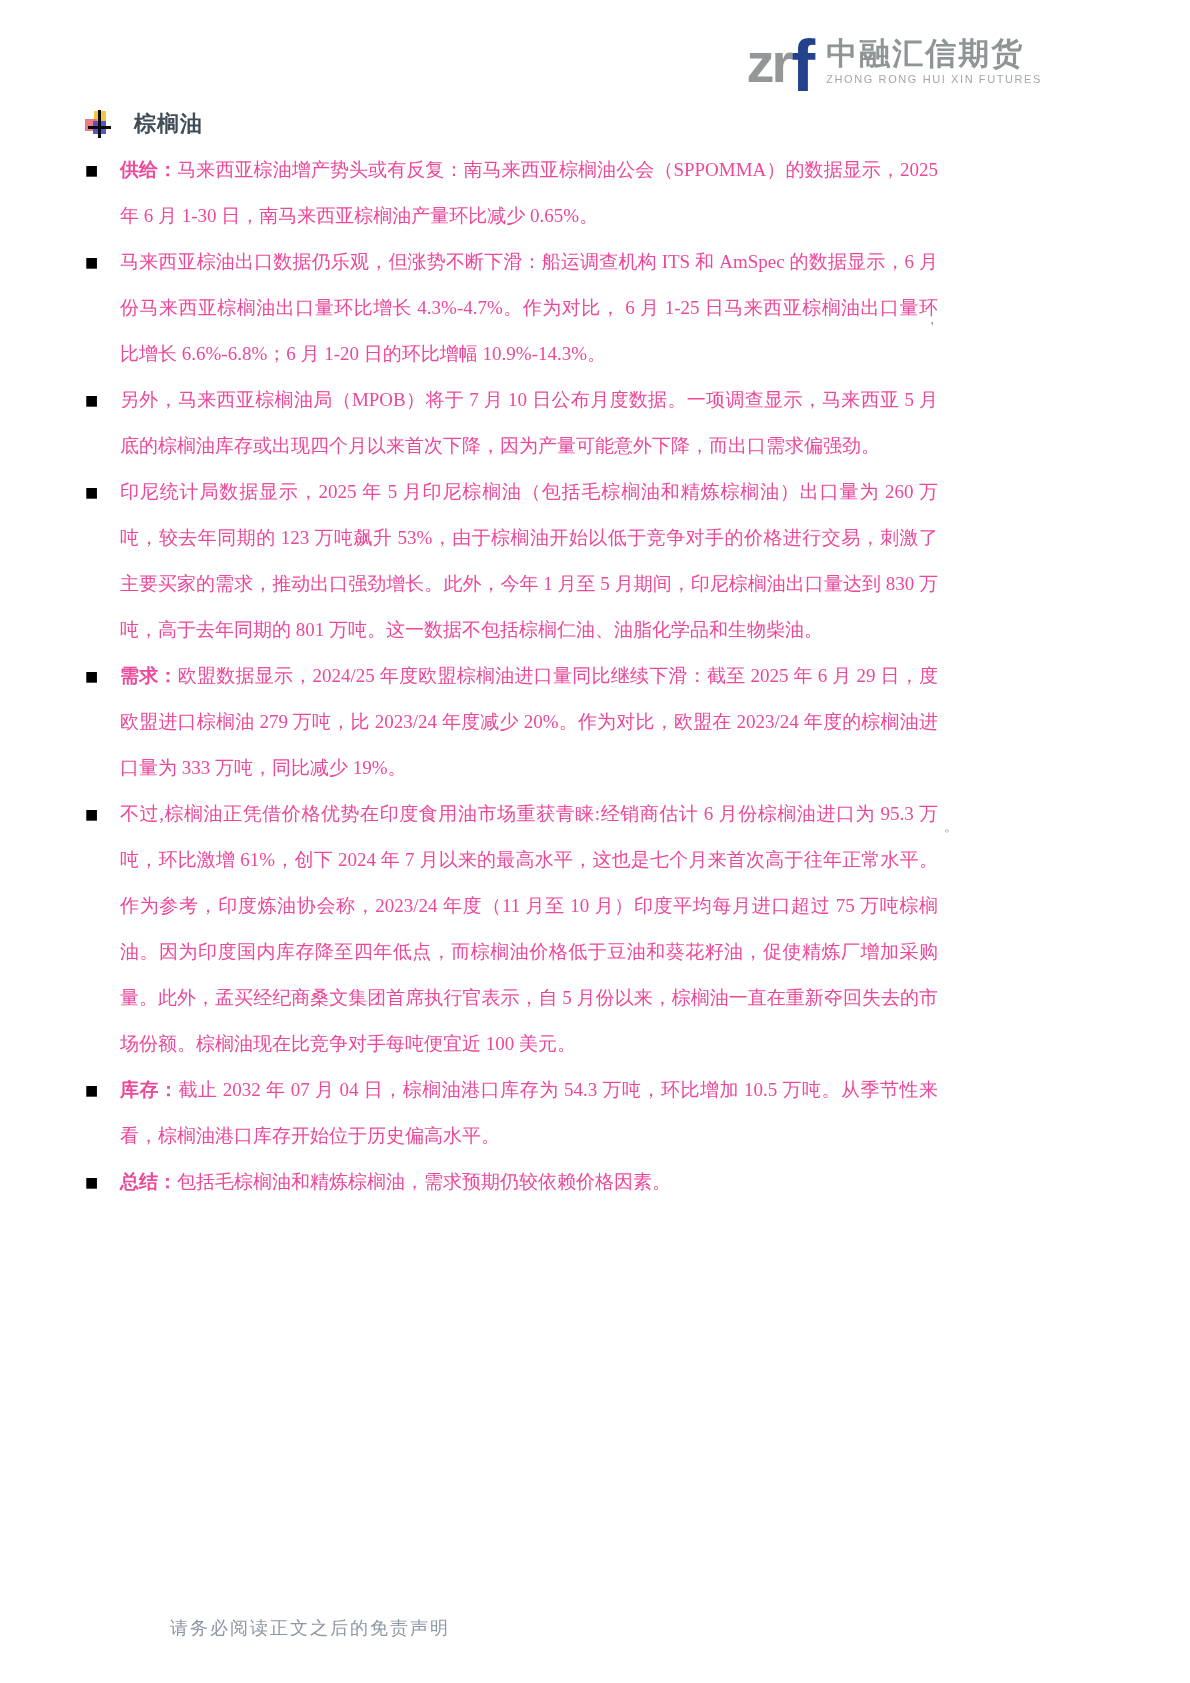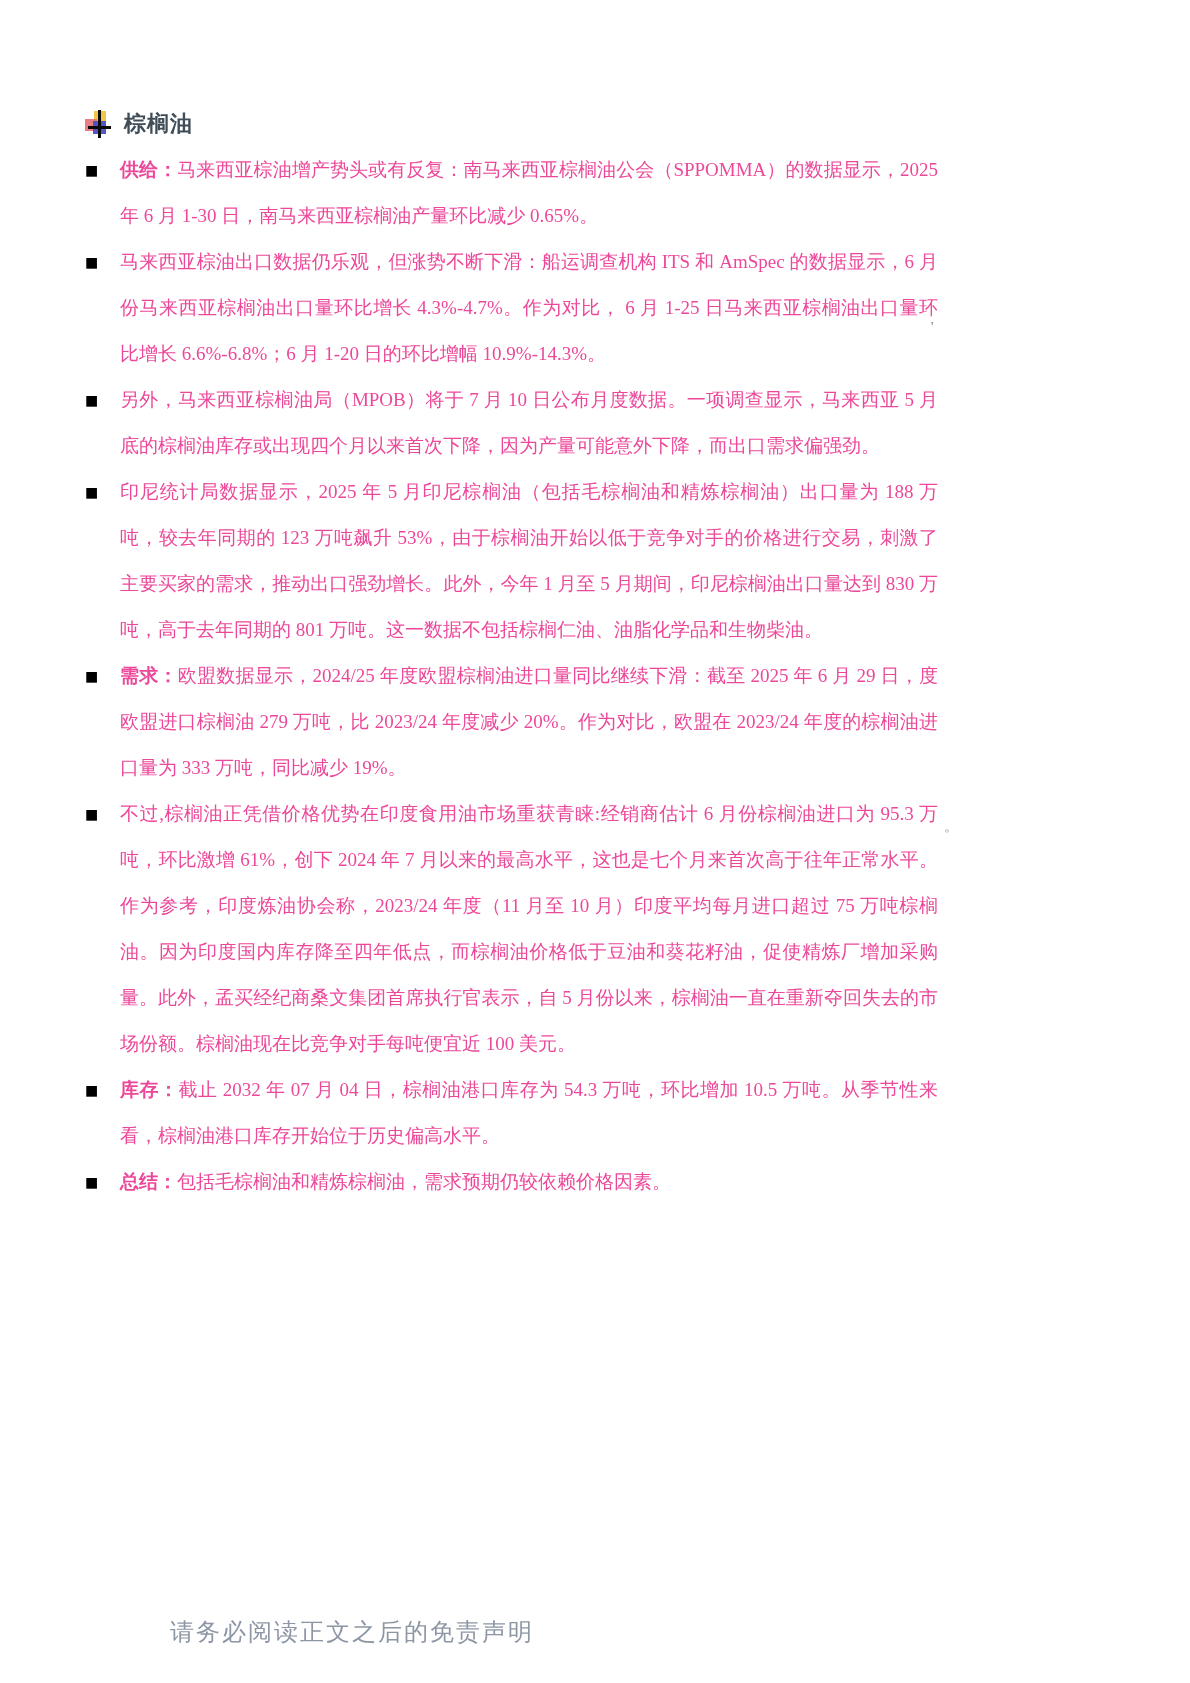--- a/index.html
+++ b/index.html
@@ -32,21 +32,21 @@
   .logo-en{
     font-family:"Liberation Sans","DejaVu Sans",sans-serif;
     font-size:11px; color:#a2a7aa; letter-spacing:1.6px; margin-top:2px;
   }
 
   
   .content{position:absolute; left:85px; top:103px; width:853px;}
 
   .section-header{display:flex; align-items:center; gap:13px; margin:6px 0 8px 0;}
   .section-title{
-    font-size:22px; font-weight:bold; color:#3f4d58; letter-spacing:1px;
+    font-size:22px; font-weight:bold; color:#3f4d58; letter-spacing:1px;margin-left:10px;
   }
 
   
   .sec-icon{position:relative; width:26px; height:28px; flex:0 0 26px;}
   .sec-icon .sq{position:absolute;}
   .sec-icon .sq-yellow{left:9px; top:1px; width:12px; height:11px; background:#f0c33c; opacity:.95;}
   .sec-icon .sq-red{left:0px; top:9px; width:12px; height:12px; background:#e46a6d; opacity:.85;}
   .sec-icon .sq-blue{left:8px; top:11px; width:13px; height:13px; background:#4a4fc1; opacity:.95;}
   .sec-icon .bar-v{position:absolute; left:13px; top:0; width:3px; height:28px; background:#0a0a0a;}
   .sec-icon .bar-h{position:absolute; left:3px; top:16px; width:23px; height:3px; background:#0a0a0a;}
@@ -63,32 +63,44 @@
   .bullet .btext b{font-weight:bold;}
 
   .para{
     font-size:19px; line-height:46px; text-align:justify; color:#161616;
     text-indent:2em; margin:2px 0 6px 0;
   }
 
   
   .footer{
     position:absolute; left:170px; top:1616px;
-    font-size:24px; color:#8d96a4; letter-spacing:2px;
+    font-size:18px; color:#8d96a4; letter-spacing:2px;
   }
 
   
   .stray-1{position:absolute; left:931px; top:318px; font-size:13px; color:#666;}
   .stray-2{position:absolute; left:944px; top:818px; font-size:14px; color:#888;}
 </style>
 </head>
 <body>
 
 <div class="page">
 
+  <div class="header">
+    <div class="logo">
+      <div class="logo-zrf">
+        <span class="zr">zr</span>
+        <span class="f">f</span>
+      </div>
+      <div class="logo-textblock">
+        <div class="logo-cn">中融汇信期货</div>
+        <div class="logo-en">ZHONG RONG HUI XIN FUTURES</div>
+      </div>
+    </div>
+  </div>
 
   <div class="content">
 
     <div class="section-header">
       <span class="sec-icon">
         <span class="sq sq-yellow"></span>
           <span class="sq sq-red"></span>
           <span class="sq sq-blue"></span>
         <span class="bar-v"></span>
           <span class="bar-h"></span>
@@ -108,21 +120,21 @@
         <span class="btext"><b></b><span>马来西亚棕油出口数据仍乐观，但涨势不断下滑：船运调查机构 ITS 和 AmSpec 的数据显示，6 月份马来西亚棕榈油出口量环比增长 4.3%-4.7%。作为对比， 6 月 1-25 日马来西亚棕榈油出口量环比增长 6.6%-6.8%；6 月 1-20 日的环比增幅 10.9%-14.3%。</span></span>
       </div>
 
       <div class="bullet">
         <span class="marker">■</span>
         <span class="btext"><b></b><span>另外，马来西亚棕榈油局（MPOB）将于 7 月 10 日公布月度数据。一项调查显示，马来西亚 5 月底的棕榈油库存或出现四个月以来首次下降，因为产量可能意外下降，而出口需求偏强劲。</span></span>
       </div>
 
       <div class="bullet">
         <span class="marker">■</span>
-        <span class="btext"><b></b><span>印尼统计局数据显示，2025 年 5 月印尼棕榈油（包括毛棕榈油和精炼棕榈油）出口量为 188 万吨，较去年同期的 123 万吨飙升 53%，由于棕榈油开始以低于竞争对手的价格进行交易，刺激了主要买家的需求，推动出口强劲增长。此外，今年 1 月至 5 月期间，印尼棕榈油出口量达到 830 万吨，高于去年同期的 801 万吨。这一数据不包括棕榈仁油、油脂化学品和生物柴油。</span></span>
+        <span class="btext"><b></b><span>印尼统计局数据显示，2025 年 5 月印尼棕榈油（包括毛棕榈油和精炼棕榈油）出口量为 260 万吨，较去年同期的 123 万吨飙升 53%，由于棕榈油开始以低于竞争对手的价格进行交易，刺激了主要买家的需求，推动出口强劲增长。此外，今年 1 月至 5 月期间，印尼棕榈油出口量达到 830 万吨，高于去年同期的 801 万吨。这一数据不包括棕榈仁油、油脂化学品和生物柴油。</span></span>
       </div>
 
       <div class="bullet">
         <span class="marker">■</span>
         <span class="btext"><b>需求：</b><span>欧盟数据显示，2024/25 年度欧盟棕榈油进口量同比继续下滑：截至 2025 年 6 月 29 日，度欧盟进口棕榈油 279 万吨，比 2023/24 年度减少 20%。作为对比，欧盟在 2023/24 年度的棕榈油进口量为 333 万吨，同比减少 19%。</span></span>
       </div>
 
       <div class="bullet">
         <span class="marker">■</span>
         <span class="btext"><b></b><span>不过,棕榈油正凭借价格优势在印度食用油市场重获青睐:经销商估计 6 月份棕榈油进口为 95.3 万吨，环比激增 61%，创下 2024 年 7 月以来的最高水平，这也是七个月来首次高于往年正常水平。作为参考，印度炼油协会称，2023/24 年度（11 月至 10 月）印度平均每月进口超过 75 万吨棕榈油。因为印度国内库存降至四年低点，而棕榈油价格低于豆油和葵花籽油，促使精炼厂增加采购量。此外，孟买经纪商桑文集团首席执行官表示，自 5 月份以来，棕榈油一直在重新夺回失去的市场份额。棕榈油现在比竞争对手每吨便宜近 100 美元。</span></span>

